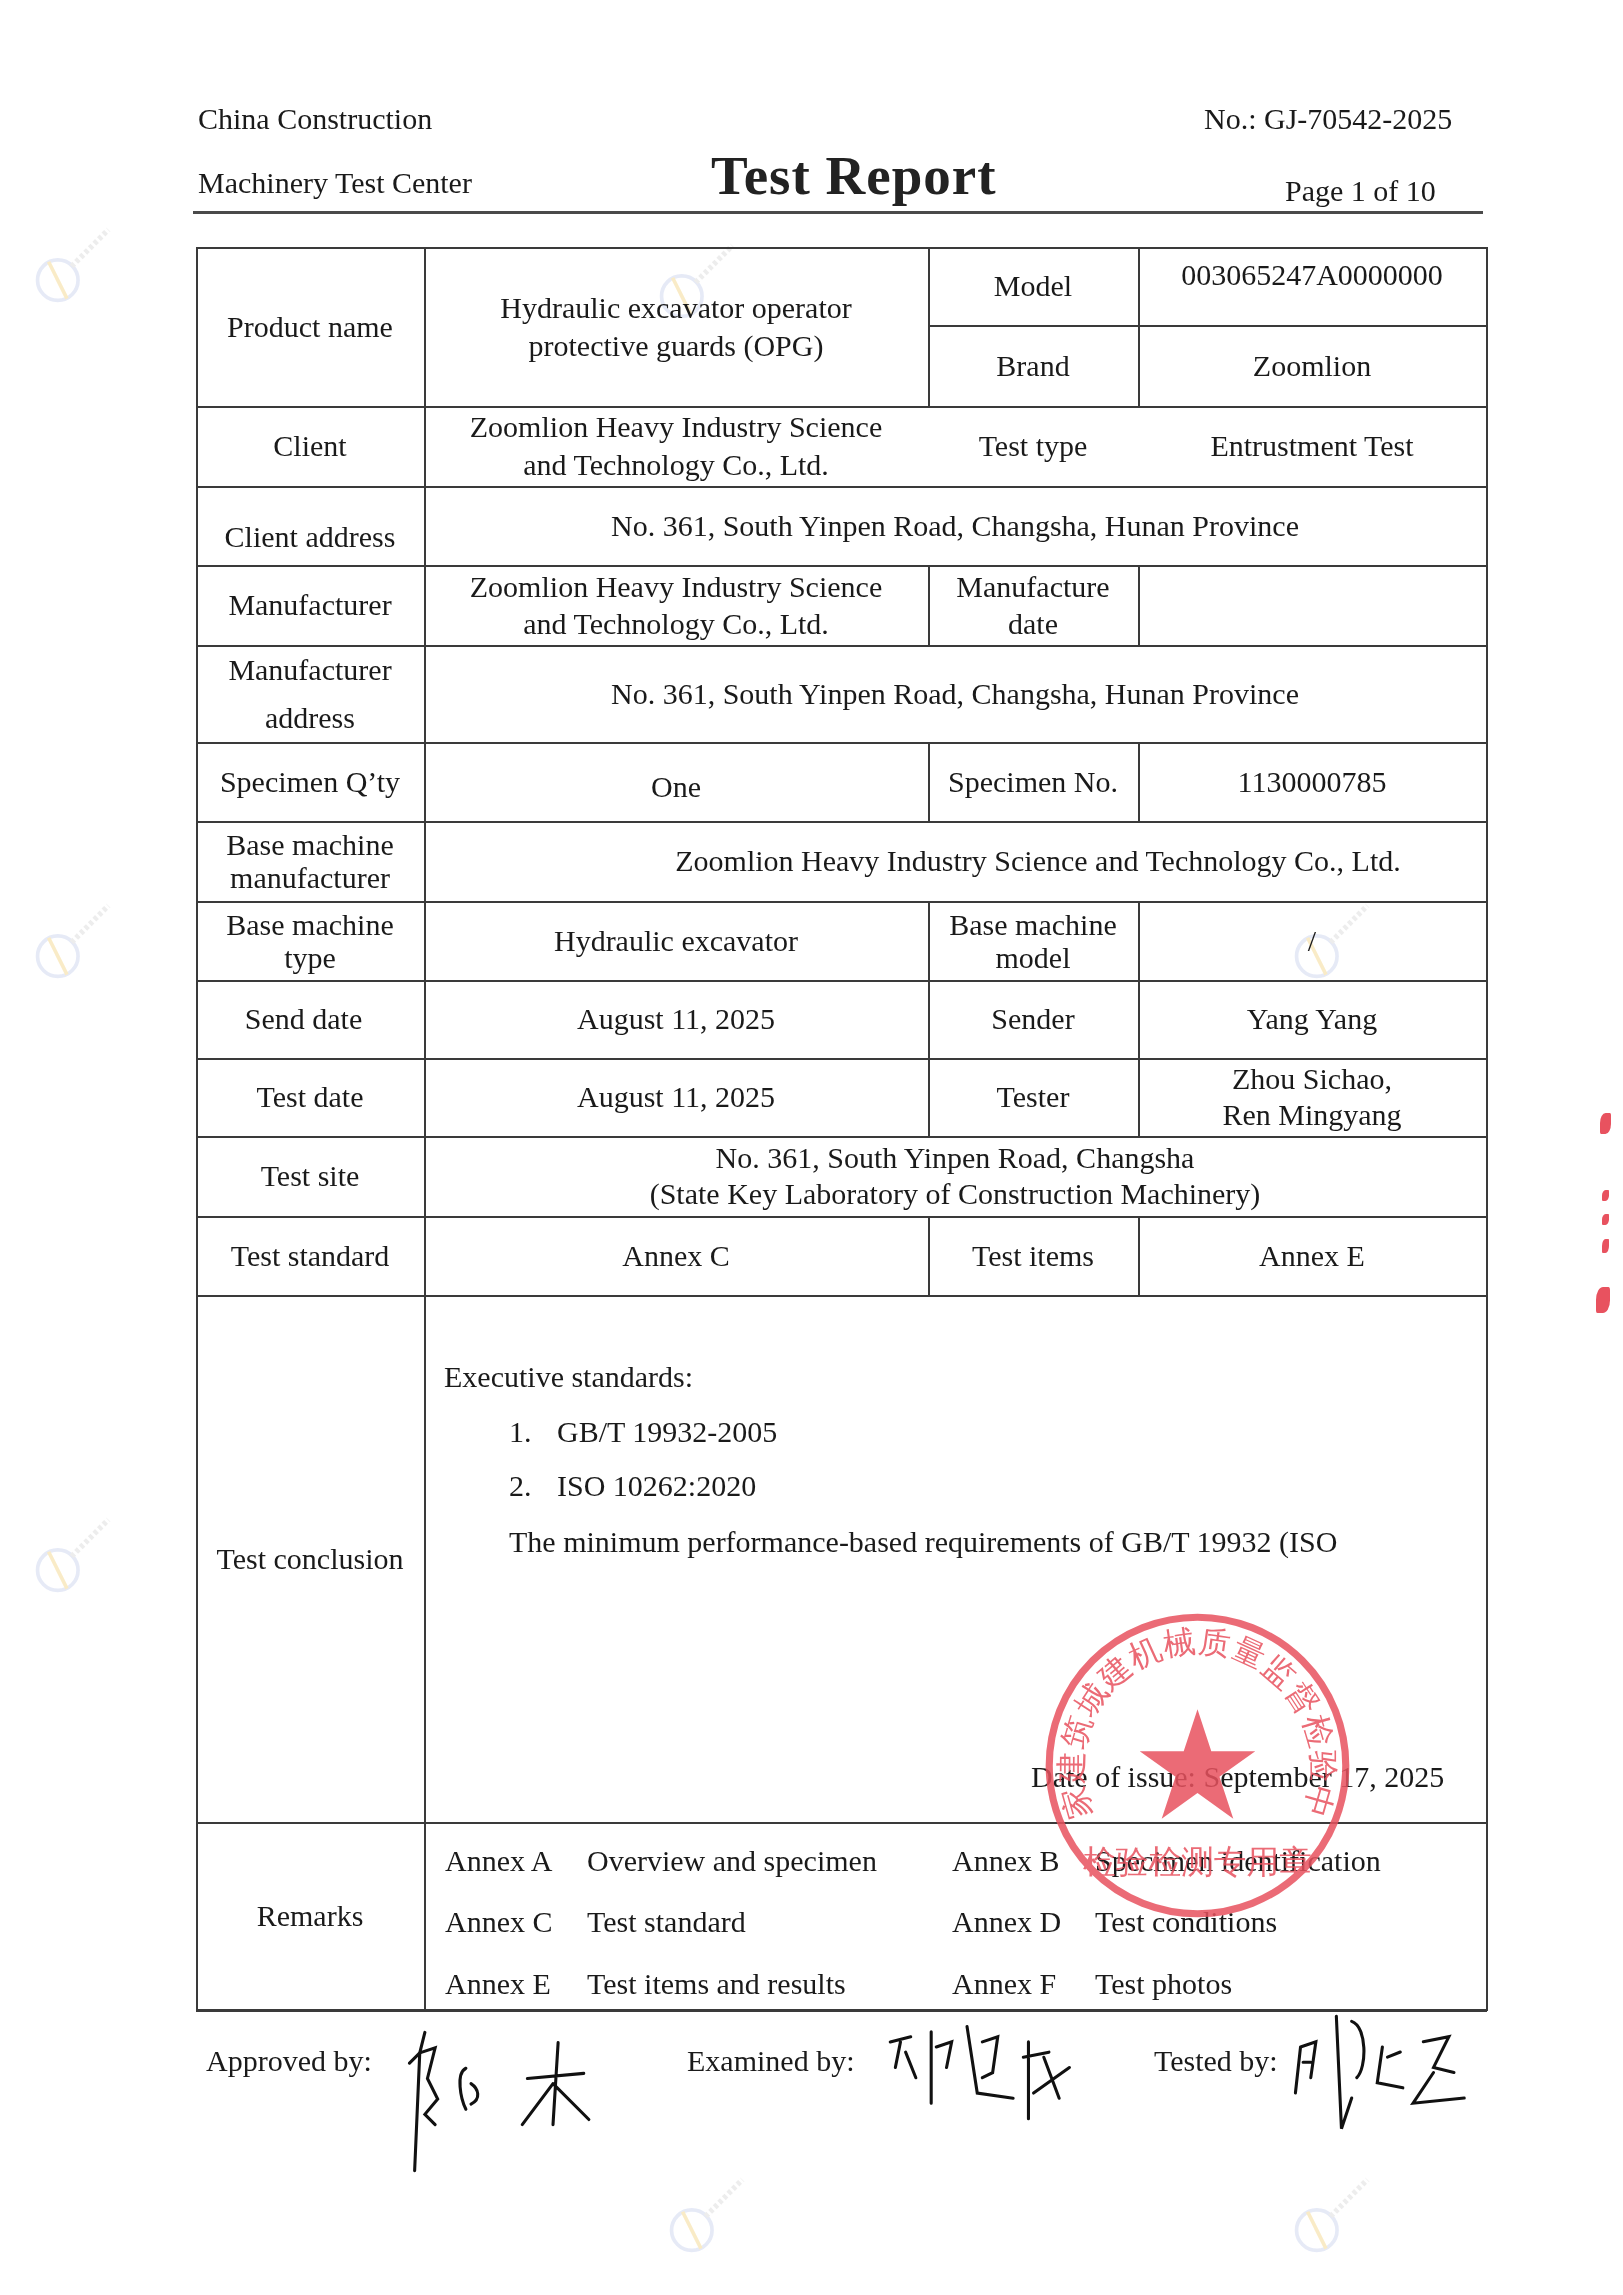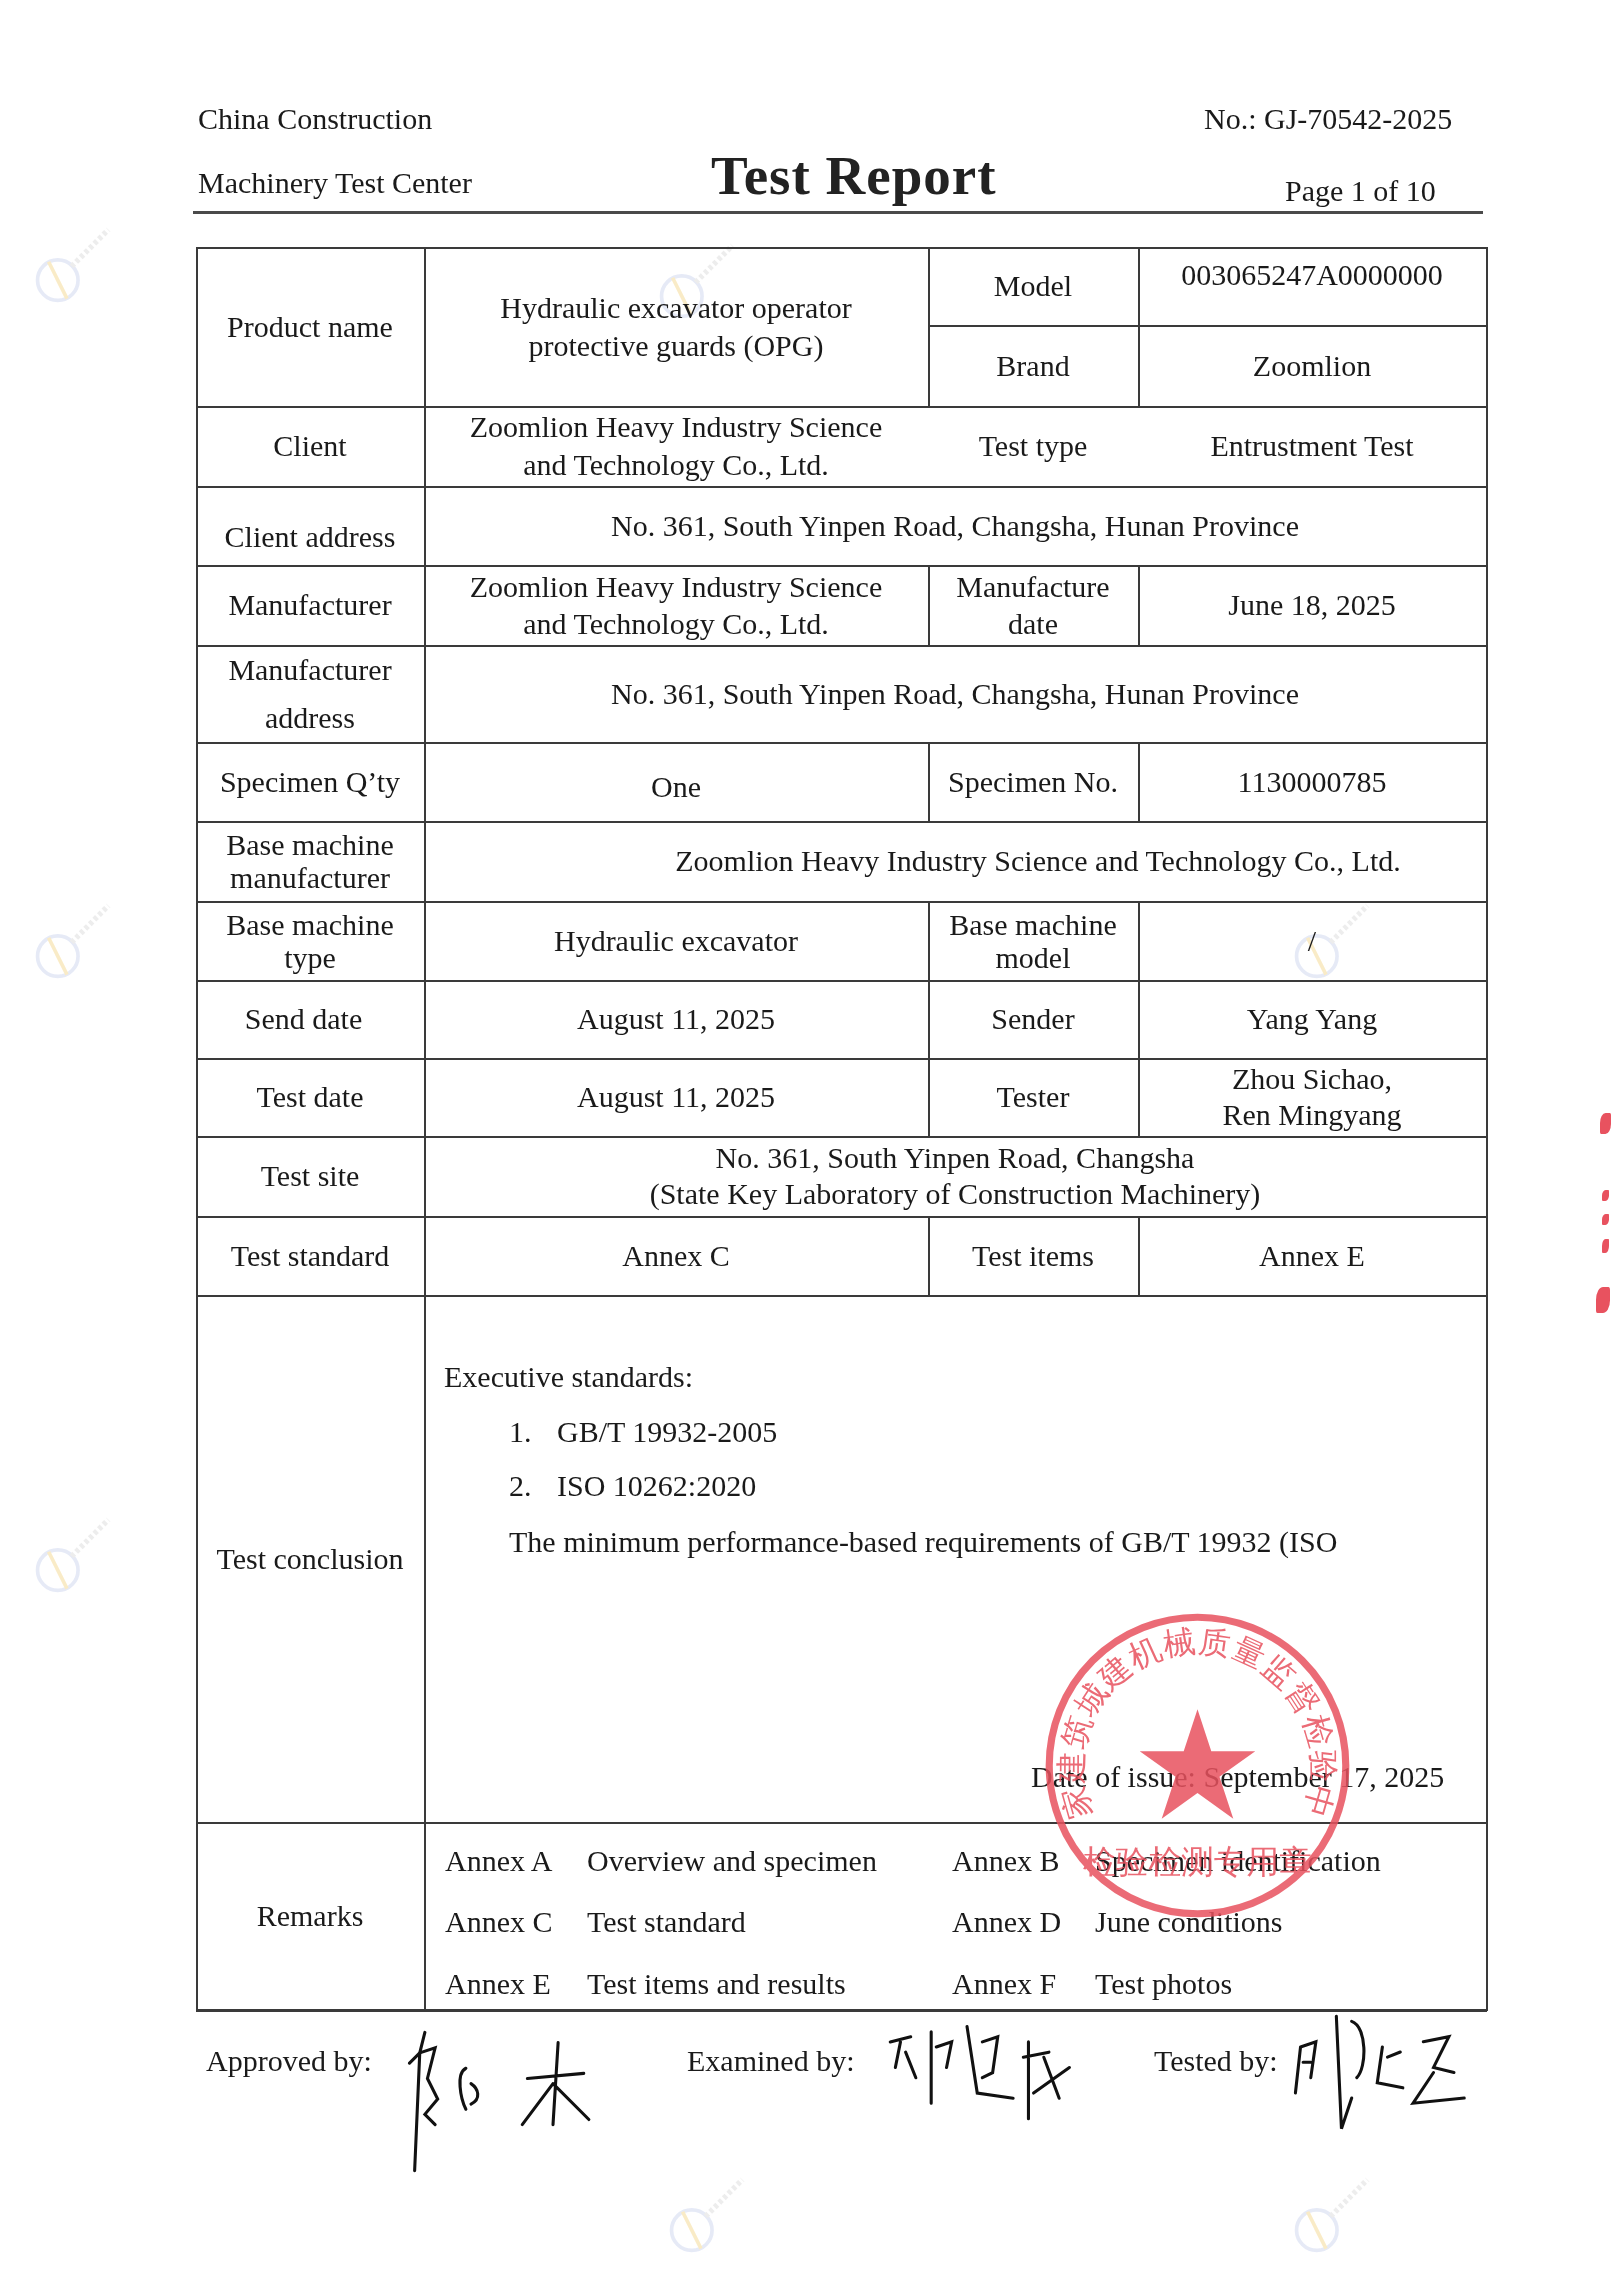--- a/index.html
+++ b/index.html
@@ -166,23 +166,20 @@
         <span>Zoomlion Heavy Industry Science</span>
         <span>and Technology Co., Ltd.</span>
       </div>
   </div>
   <div class="cell" style="left:732px;top:318px;width:210px;height:80px">
     <div>
         <span>Manufacture</span>
         <span>date</span>
       </div>
   </div>
-  <div class="cell" style="left:942px;top:318px;width:348px;height:80px">
-      <span>June 18, 2025</span>
-    </div>
 
   <div class="cell" style="left:0;top:398px;width:228px;height:97px;line-height:1.6">
     <div>
         <span>Manufacturer</span>
         <span>address</span>
       </div>
   </div>
   <div class="cell" style="left:228px;top:398px;width:1062px;height:97px">
       <span>No. 361, South Yinpen Road, Changsha, Hunan Province</span>
     </div>
@@ -297,21 +294,21 @@
     </div>
 
   <div class="remark" style="left:249px;top:1599px">Annex A</div>
   <div class="remark" style="left:391px;top:1599px">Overview and specimen</div>
   <div class="remark" style="left:756px;top:1599px">Annex B</div>
   <div class="remark" style="left:899px;top:1599px">Specimen identification</div>
 
   <div class="remark" style="left:249px;top:1660px">Annex C</div>
   <div class="remark" style="left:391px;top:1660px">Test standard</div>
   <div class="remark" style="left:756px;top:1660px">Annex D</div>
-  <div class="remark" style="left:899px;top:1660px">June conditions</div>
+  <div class="remark" style="left:899px;top:1660px">Test conditions</div>
 
   <div class="remark" style="left:249px;top:1722px">Annex E</div>
   <div class="remark" style="left:391px;top:1722px">Test items and results</div>
   <div class="remark" style="left:756px;top:1722px">Annex F</div>
   <div class="remark" style="left:899px;top:1722px">Test photos</div>
 </div>
 
 <svg class="stamp" viewBox="0 0 620 620">
   <defs>
     <path id="seal-arc" d="M 95 380 A 225 225 0 1 1 525 380"></path>

